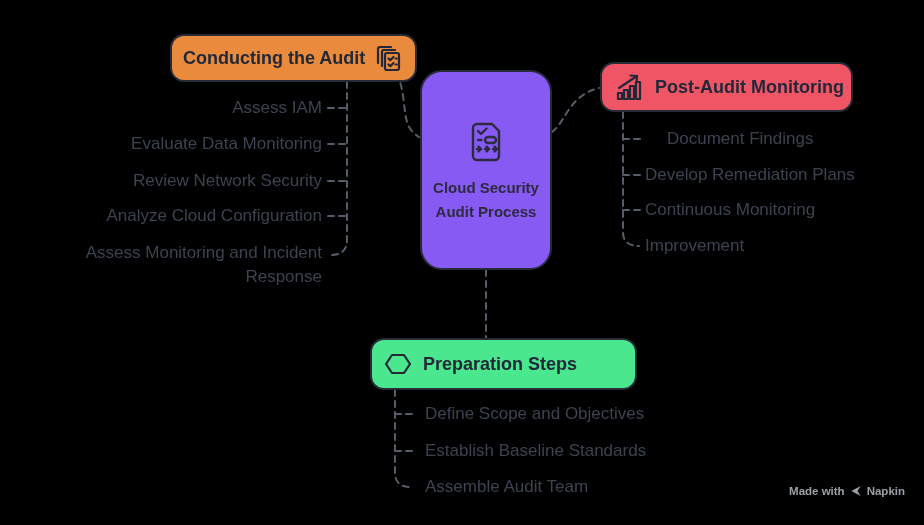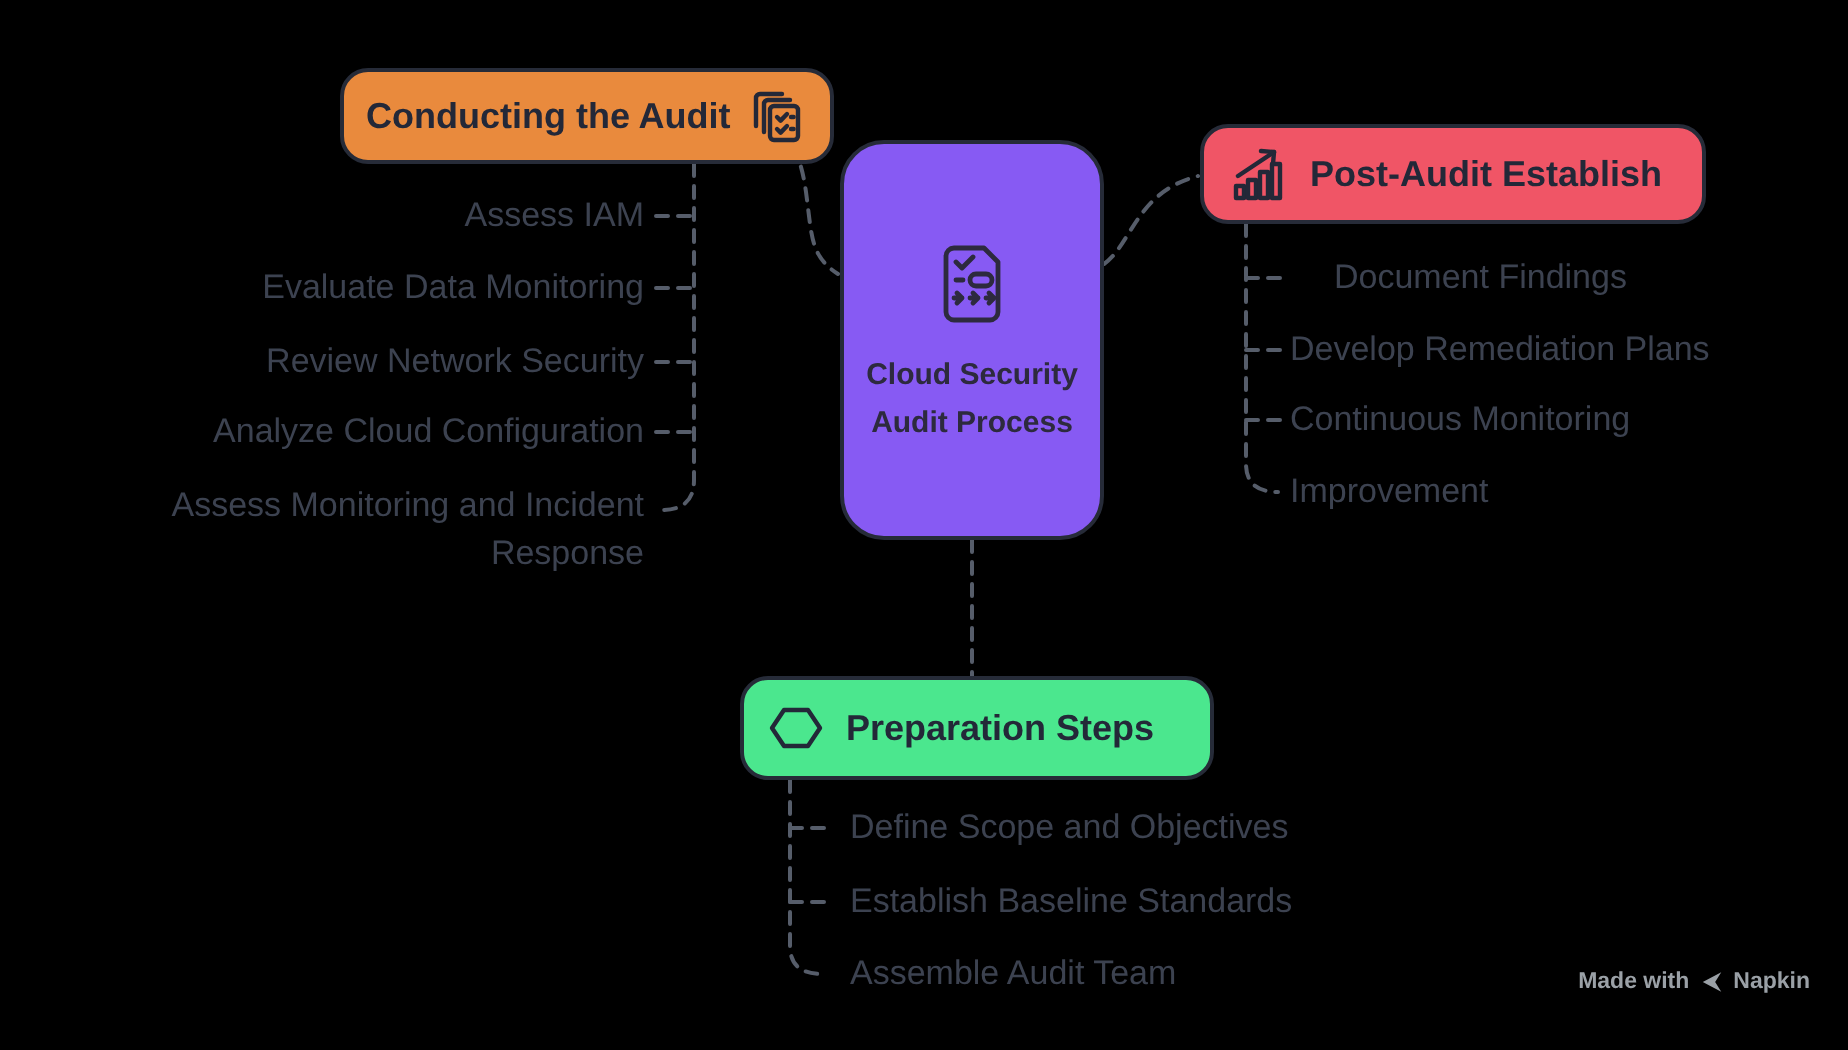--- a/index.html
+++ b/index.html
@@ -11,21 +11,21 @@
 
   .node {
     position:absolute; display:flex; align-items:center; box-sizing:border-box;
     border:2px solid #262b38; border-radius:14px; padding:0 11px;
   }
   .node .title {
     font-size:18px; font-weight:700; color:#232838; white-space:nowrap;
   }
   .node-conducting { left:122px; top:34px; width:247px; height:48px; justify-content:space-between;margin-left:48px; }
   .node-postaudit  { left:600px; top:62px; width:253px; height:50px; gap:10px; }
-  .node-preparation{ left:370px; top:338px; width:237px; height:52px; gap:10px; }
+  .node-preparation{ left:370px; top:338px; width:267px; height:52px; gap:10px; }
 
   .node-center {
     position:absolute; left:420px; top:70px; width:132px; height:200px;
     box-sizing:border-box; border:2px solid #262b38; border-radius:22px;
     display:flex; flex-direction:column; align-items:center; justify-content:center; gap:8px;
   }
   .node-center .center-label {
     font-size:15px; font-weight:700; color:#2d2a3e; text-align:center;
     line-height:24px; max-width:112px;
   }
@@ -102,21 +102,21 @@
     <span class="icon">
       <svg width="32" height="30" viewBox="0 0 32 30" fill="none" stroke="#232838" stroke-width="2.2" stroke-linecap="round" stroke-linejoin="round">
         <rect x="5" y="21" width="4" height="6"></rect>
         <rect x="11" y="18" width="4" height="9"></rect>
         <rect x="17" y="14" width="4" height="13"></rect>
         <rect x="23" y="10" width="4" height="17"></rect>
         <path d="M6 16 L24 4"></path>
         <path d="M17.5 3.5 L24 4 L23.5 10"></path>
       </svg>
     </span>
-    <span class="title">Post-Audit Establish</span>
+    <span class="title">Post-Audit Monitoring</span>
   </div>
 
   <div class="item" style="left:667px; top:127px">Document Findings</div>
   <div class="item" style="left:645px; top:198px">Continuous Monitoring</div>
   <div class="item" style="left:645px; top:163px">Develop Remediation Plans</div>
   <div class="item" style="left:645px; top:234px">Improvement</div>
 
   <div class="node node-preparation" style="background: rgb(75, 231, 142);">
     <span class="icon">
       <svg width="30" height="28" viewBox="0 0 30 28" fill="none" stroke="#232838" stroke-width="2.2" stroke-linejoin="round">

